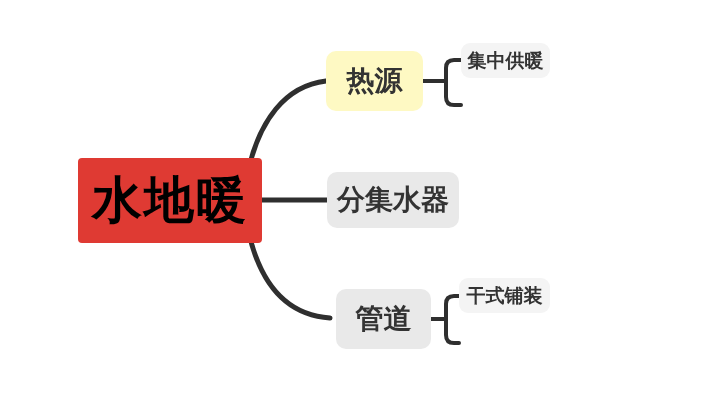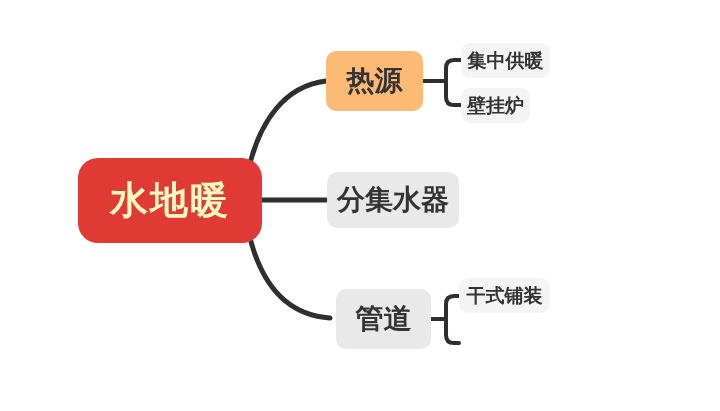--- a/index.html
+++ b/index.html
@@ -32,24 +32,24 @@
     z-index: 1;
     color: #333333;
     white-space: nowrap;
     cursor: default;
   }
   .node-root {
     left: 78px;
     top: 158px;
     width: 184px;
     height: 85px;
-    border-radius: 20px;
+    border-radius: 4px;
     background: #df3a33;
-    color: #fef9c3;
-    font-size: 38px;
+    color: #000000;
+    font-size: 50px;
     font-weight: 700;
     letter-spacing: 2px;
   }
   .node-topic {
     background: #e9e9e9;
     border-radius: 10px;
     font-size: 28px;
     font-weight: 600;
   }
   .node-topic-1 { left: 326px; top: 51px;  width: 97px;  height: 60px; }
@@ -74,26 +74,25 @@
   <svg class="connectors" width="720" height="411" viewBox="0 0 720 411">
     <path d="M 249,167 C 260,122 284,86 326,81" fill="none" stroke-width="5" stroke-linecap="round" stroke="#2f2f2f"></path>
     <path d="M 258,200 L 330,200" fill="none" stroke-width="5" stroke-linecap="round" stroke="#2f2f2f"></path>
     <path d="M 249,234 C 260,280 284,315 330,318" fill="none" stroke-width="5" stroke-linecap="round" stroke="#2f2f2f"></path>
     <path d="M 423,81 L 446,81 M 461,60 L 454,60 Q 446,60 446,68 L 446,97 Q 446,105 454,105 L 461,105" fill="none" stroke-width="4" stroke-linecap="round" stroke-linejoin="round" stroke="#2f2f2f"></path>
     <path d="M 423,319 L 446,319 M 459,296 L 454,296 Q 446,296 446,304 L 446,335 Q 446,343 454,343 L 459,343" fill="none" stroke-width="4" stroke-linecap="round" stroke-linejoin="round" stroke="#2f2f2f"></path>
   </svg>
 
   <div class="node node-root" style="background: rgb(223, 58, 51);">水地暖</div>
 
-  <div class="node node-topic node-topic-1" style="background: #fdba74;">热源</div>
+  <div class="node node-topic node-topic-1" style="background: #fef9c3;">热源</div>
 
   <div class="node node-topic node-topic-2" style="background: rgb(233, 233, 233);">分集水器</div>
 
   <div class="node node-topic node-topic-3" style="background: rgb(233, 233, 233); margin-left: 8px;">管道</div>
 
   <div class="node node-sub node-sub-1a" style="background: rgb(244, 244, 244);">集中供暖</div>
 
-  <div class="node node-sub node-sub-1b" style="background: rgb(244, 244, 244);">壁挂炉</div>
 
   <div class="node node-sub node-sub-3a" style="background: rgb(244, 244, 244);">干式铺装</div>
 
 
 </div>
 
 </body></html>

